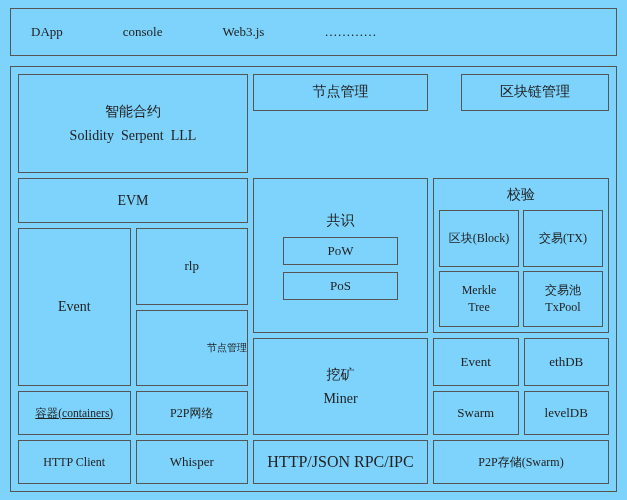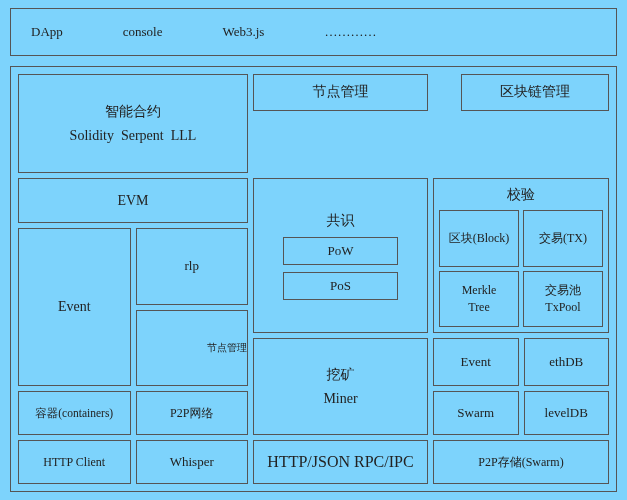--- a/index.html
+++ b/index.html
@@ -97,21 +97,21 @@
       <div style="grid-column:3; grid-row:3; display:grid; grid-template-columns:1fr 1fr; gap:5px;">
         <div style="border:1.5px solid #555; display:flex; align-items:center; justify-content:center; font-size:13px;">
           <span>Event</span>
         </div>
         <div style="border:1.5px solid #555; display:flex; align-items:center; justify-content:center; font-size:13px;">
           <span>ethDB</span>
         </div>
       </div>
 
       <div style="grid-column:1; grid-row:4; display:grid; grid-template-columns:1fr 1fr; gap:5px;">
-        <div style="border:1.5px solid #555; display:flex; align-items:center; justify-content:center; text-align:center; font-size:11.5px; padding:12px;">
+        <div style="border:1.5px solid #555; display:flex; align-items:center; justify-content:center; text-align:center; font-size:11.5px; padding:12px;text-decoration:underline;">
           <span>容器(containers)</span>
         </div>
         <div style="border:1.5px solid #555; display:flex; align-items:center; justify-content:center; font-size:12px;">
           <span>P2P网络</span>
         </div>
       </div>
 
       <div style="grid-column:3; grid-row:4; display:grid; grid-template-columns:1fr 1fr; gap:5px;">
         <div style="border:1.5px solid #555; display:flex; align-items:center; justify-content:center; font-size:13px;">
           <span>Swarm</span>

